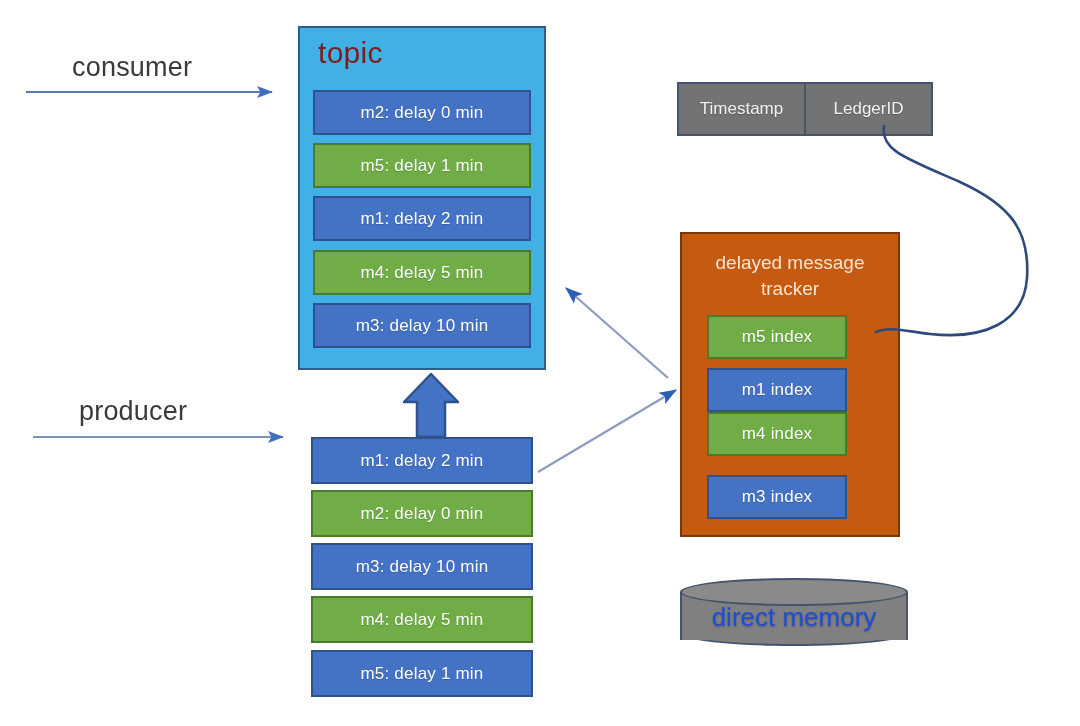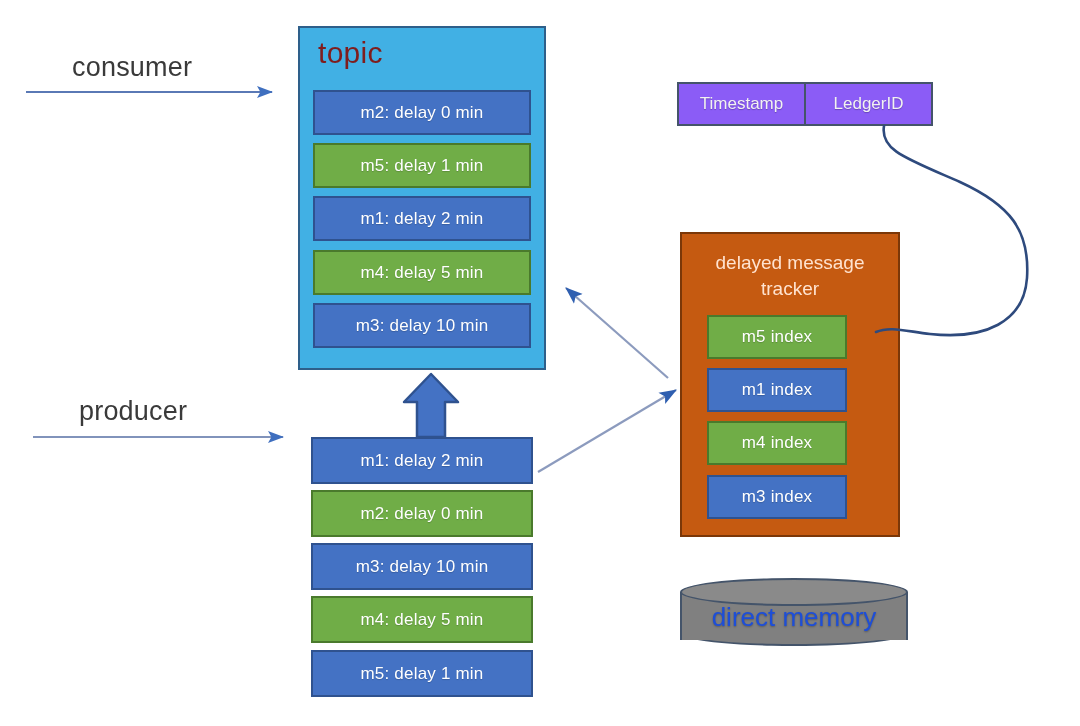--- a/index.html
+++ b/index.html
@@ -111,22 +111,22 @@
 
   
   .table-row {
     left: 677px;
     top: 82px;
     display: flex;
   }
   .th {
     box-sizing: border-box;
     width: 129px;
-    height: 44px;
-    background: #8b5cf6;
+    height: 54px;
+    background: #737373;
     border: 2px solid #44546a;
     display: flex;
     align-items: center;
     justify-content: center;
     font-size: 17px;
     color: #f2f2f2;
     margin-left: -2px;
     text-shadow: 0 1px 1px rgba(0,0,0,0.25);
   }
   .th:first-child { margin-left: 0; }
@@ -218,21 +218,21 @@
 
   <div class="abs tracker-box">
     <div class="tracker-title">
       <span>delayed message</span><br>
       <span>tracker</span>
     </div>
   </div>
 
   <div class="abs chip green index-chip" style="top:315px;">m5 index</div>
   <div class="abs chip blue index-chip" style="top:368px;">m1 index</div>
-  <div class="abs chip green index-chip" style="top:421px;text-align:right;">m4 index</div>
+  <div class="abs chip green index-chip" style="top:412px;text-align:right;">m4 index</div>
   <div class="abs chip blue index-chip" style="top:475px;">m3 index</div>
 
   <div class="abs table-row">
     <div class="th">Timestamp</div>
     <div class="th">LedgerID</div>
   </div>
 
   <div class="abs cylinder">
     <div class="cyl-bottom"></div>
     <div class="cyl-body"></div>

